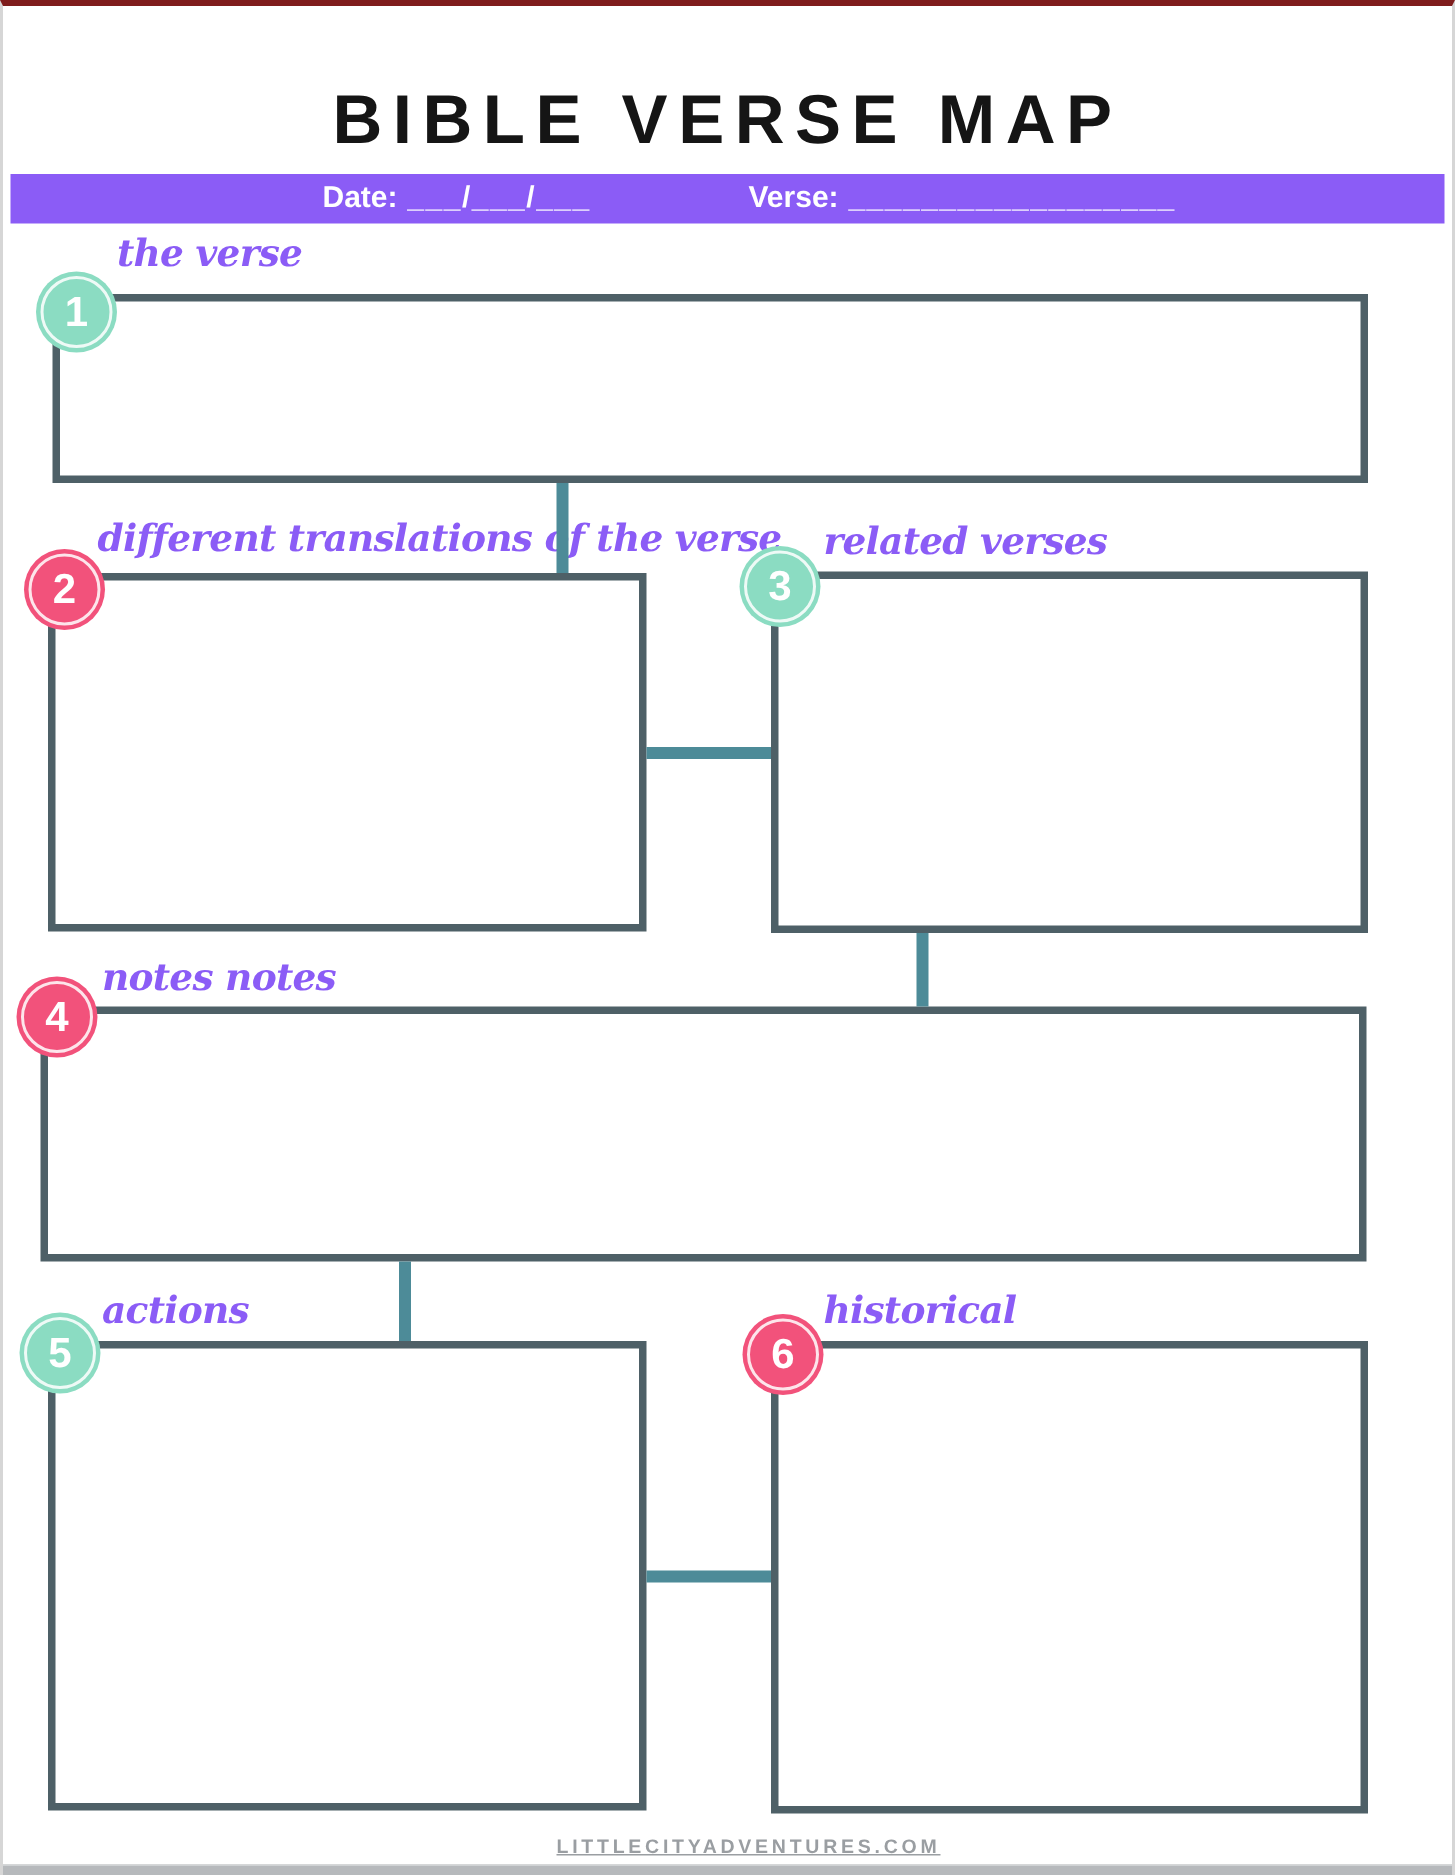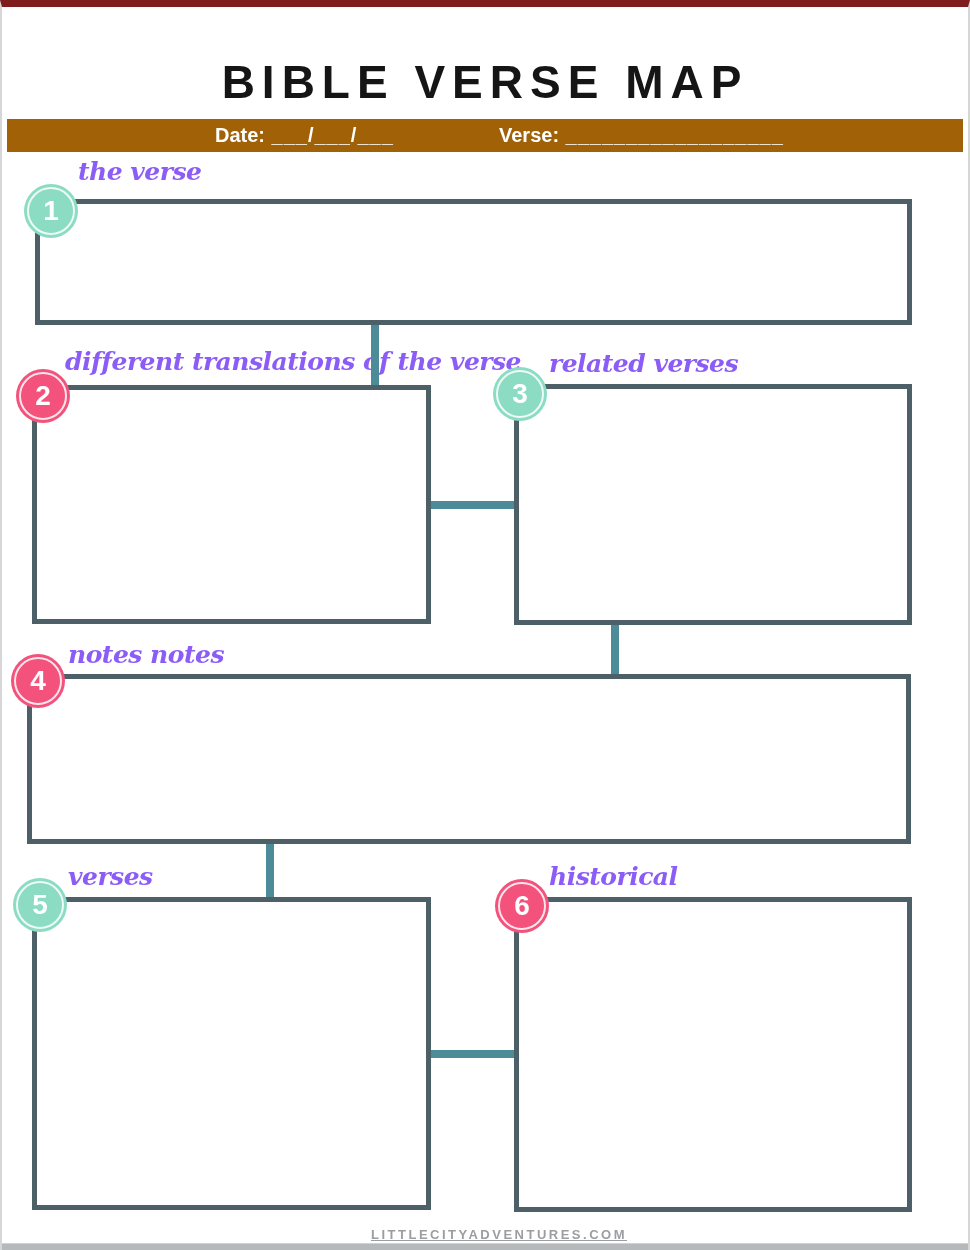--- a/index.html
+++ b/index.html
@@ -3,38 +3,38 @@
 <meta charset="utf-8">
 <style>
   html,body{margin:0;padding:0;background:#fff;}
   *{box-sizing:border-box;}
   #page{
     position:relative;
     width:970px;height:1250px;
     background:#ffffff;
     border-left:2px solid #d6d6d6;
     border-right:2px solid #d6d6d6;
-    border-top:7px solid #7f1d1d;
+    border-top:4px solid #7f1d1d;
     overflow:hidden;
     font-family:"Liberation Sans",sans-serif;
   }
   
   .title{
     position:absolute;left:0;top:48px;width:100%;
     text-align:center;
     font-family:"Liberation Sans",sans-serif;
     font-weight:bold;
     font-size:46px;
     letter-spacing:7px;
     color:#151515;
     white-space:nowrap;
   }
   .banner{
     position:absolute;left:5px;right:5px;top:112px;height:33px;
-    background:#a16207;
+    background:#8b5cf6;
   }
   .banner .field{
     position:absolute;top:0;height:33px;line-height:33px;
     color:#ffffff;font-size:20px;font-weight:600;
     white-space:nowrap;
   }
   .banner .field .blank{letter-spacing:1px;}
   #date-field{left:208px;}
   #verse-field{left:492px;}
   
@@ -121,21 +121,21 @@
     </div>
     <div class="field" id="verse-field">
       <span>Verse:</span><span class="blank"> __________________</span>
     </div>
   </div>
 
   <div class="script-label" id="label-1">the verse</div>
   <div class="script-label" id="label-2">different translations of the verse</div>
   <div class="script-label" id="label-3">related verses</div>
   <div class="script-label" id="label-4">notes notes</div>
-  <div class="script-label" id="label-5">verses</div>
+  <div class="script-label" id="label-5">actions</div>
   <div class="script-label" id="label-6">historical</div>
 
   <div class="note-box" id="box-1"></div>
   <div class="note-box" id="box-2"></div>
   <div class="note-box" id="box-3"></div>
   <div class="note-box" id="box-4"></div>
   <div class="note-box" id="box-5"></div>
   <div class="note-box" id="box-6"></div>
 
   <div class="connector" id="conn-1"></div>

